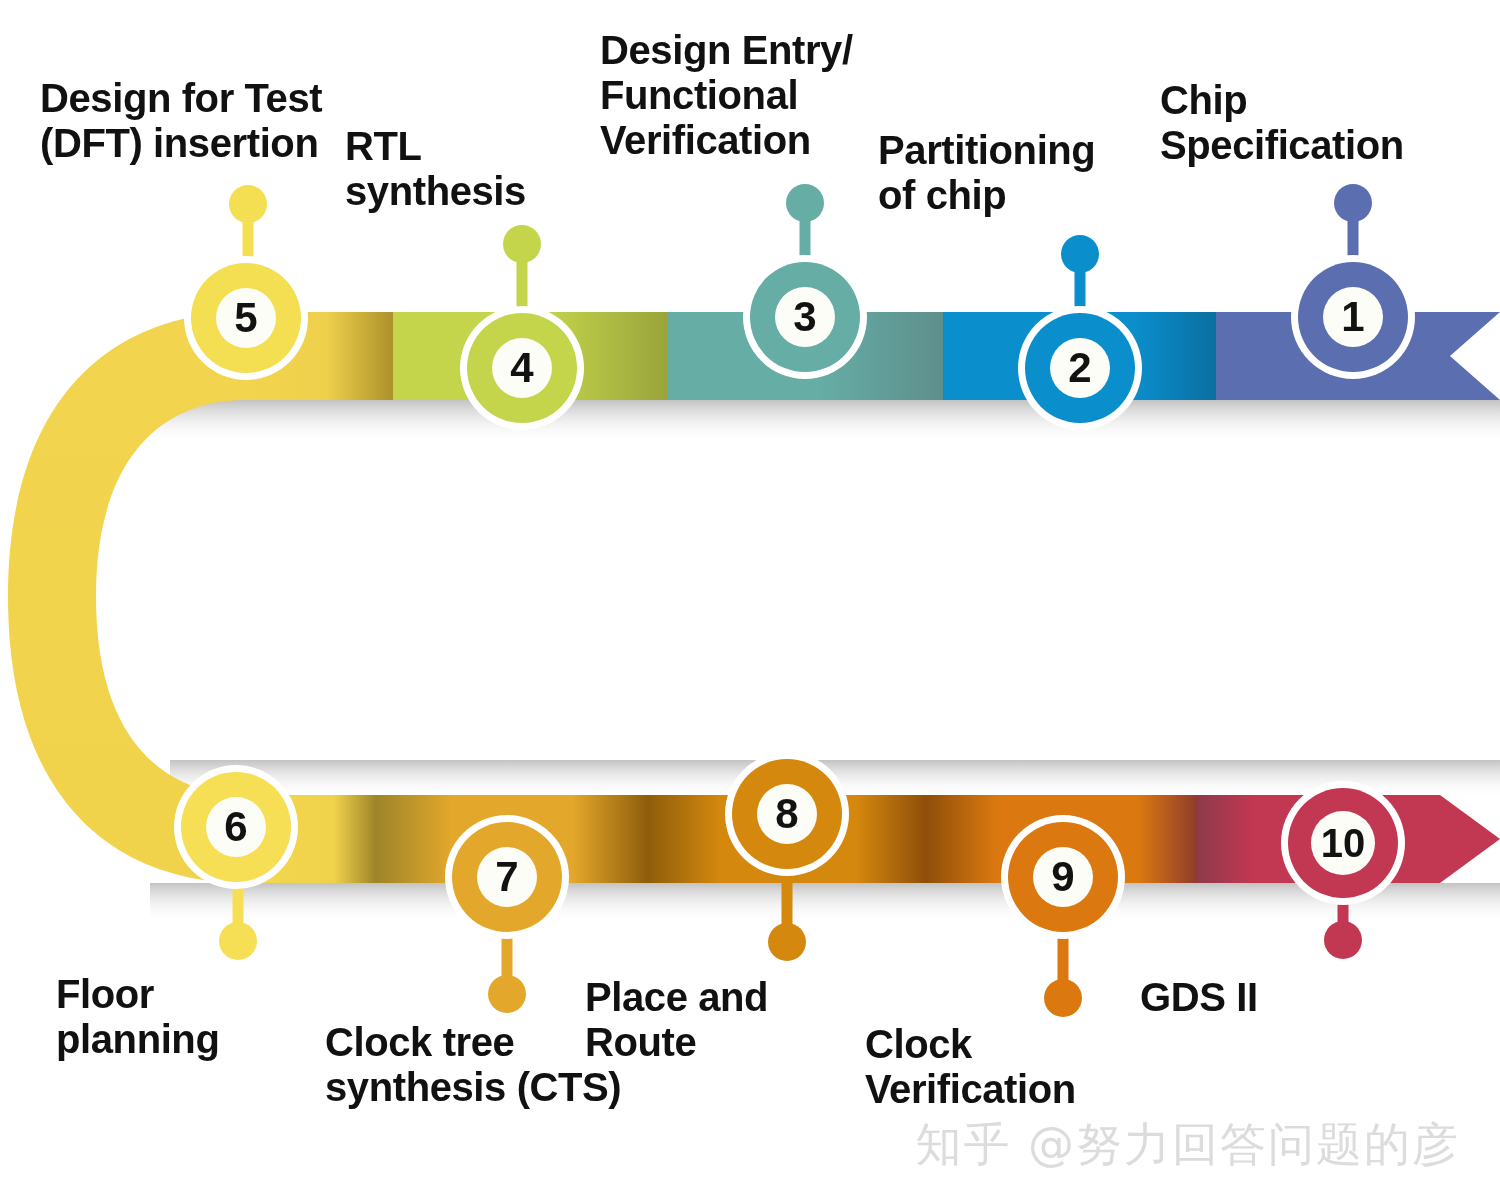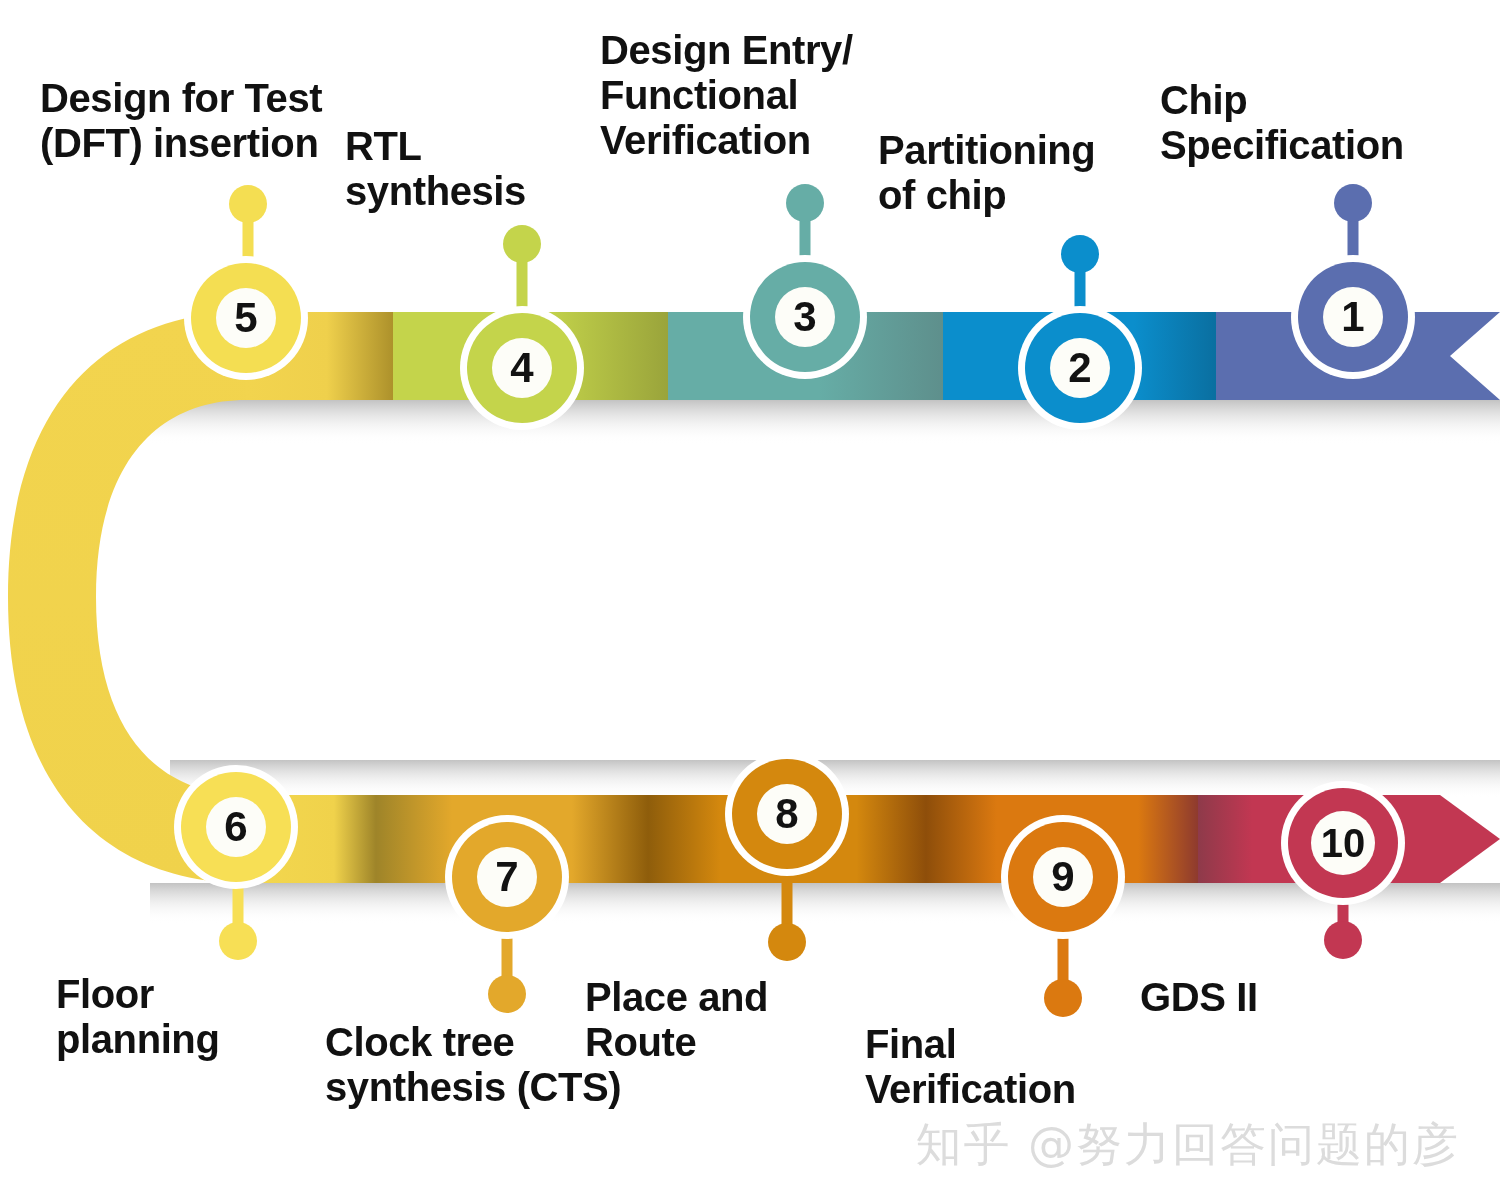--- a/index.html
+++ b/index.html
@@ -270,20 +270,20 @@
 
   <div class="lbl" style="left:56px;top:972px;width:400px;">Floor
 planning</div>
 
   <div class="lbl" style="left:325px;top:1020px;width:420px;">Clock tree
 synthesis (CTS)</div>
 
   <div class="lbl" style="left:585px;top:975px;width:400px;">Place and
 Route</div>
 
-  <div class="lbl" style="left:865px;top:1022px;width:400px;">Final
+  <div class="lbl" style="left:865px;top:1022px;width:400px;">Clock
 Verification</div>
 
   <div class="lbl" style="left:1140px;top:975px;width:400px;">GDS II</div>
 
   <div id="watermark">知乎 @努力回答问题的彦</div>
 
 </div>
 
 </body></html>

